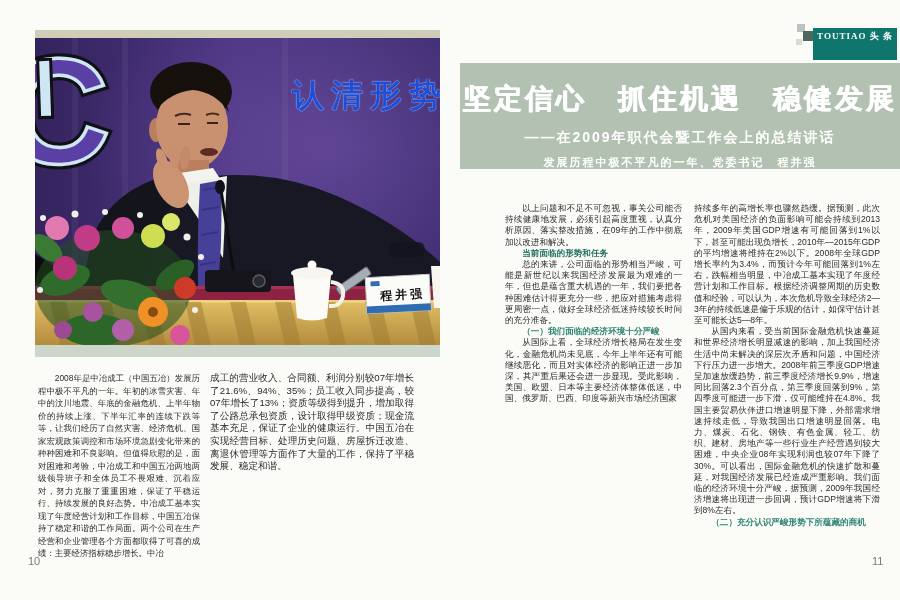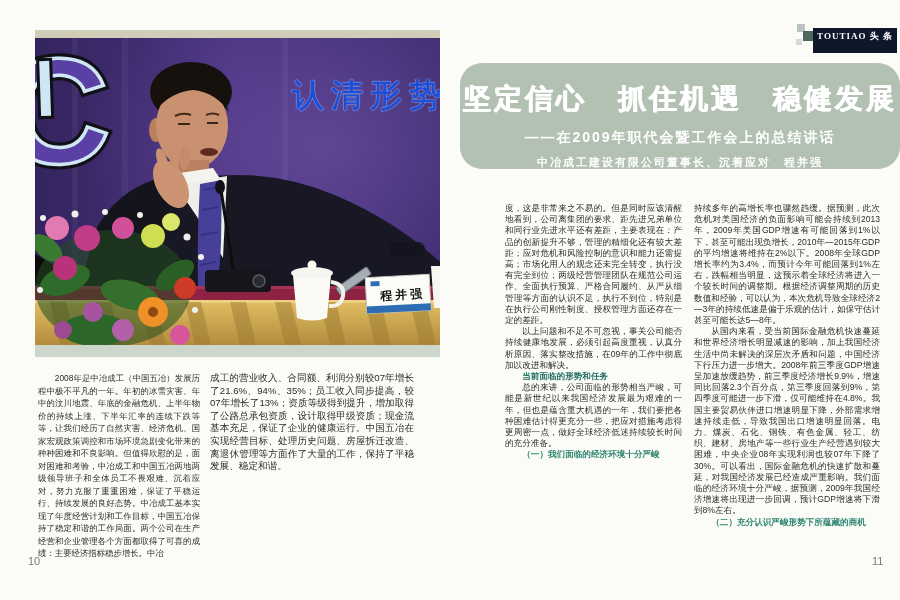--- a/index.html
+++ b/index.html
@@ -15,33 +15,33 @@
   #photo{left:35px;top:30px;width:405px;height:315px;}
   #photo-title{
     left:292px;top:74px;color:#1d4ed8;font-weight:bold;
     font-size:32px;letter-spacing:7px;white-space:nowrap;
     text-shadow:0 0 1px #fff;
   }
   #photo-shadow{left:35px;top:345px;width:405px;height:12px;background:#ccd6cb;}
 
   
   .badge-bar{
-    left:813px;top:28px;width:84px;height:25px;background:#0f172a;
+    left:813px;top:28px;width:84px;height:32px;background:#0f766e;
     color:#fff;font-family:"Liberation Serif","DejaVu Serif",serif;
     font-size:9px;font-weight:bold;letter-spacing:1px;
     text-align:center;line-height:16px;white-space:nowrap;
   }
   .sq1{left:797px;top:24px;width:8px;height:8px;background:#b9c3bf;}
   .sq2{left:803px;top:31px;width:10px;height:10px;background:#50675f;}
   .sq3{left:796px;top:39px;width:6px;height:6px;background:#d6dbd7;}
 
   
   #banner{
     left:460px;top:63px;width:440px;height:106px;background:#b2c1b2;
-    text-align:center;color:#ffffff;border-radius:22px;
+    text-align:center;color:#ffffff;
   }
   #banner .title{
     margin-top:17px;font-size:28px;font-weight:900;letter-spacing:3px;
     white-space:nowrap;text-shadow:0.6px 0 0 #fff, -0.6px 0 0 #fff;
   }
   #banner .subtitle{
     margin-top:11px;font-size:14px;font-weight:bold;letter-spacing:2px;white-space:nowrap;
   }
   #banner .byline{
     margin-top:8px;font-size:11px;font-weight:bold;letter-spacing:2px;white-space:nowrap;
@@ -217,28 +217,28 @@
 <div class="abs pagenum" id="pn-left">10</div>
 
 <div class="abs sq1"></div>
 <div class="abs sq2"></div>
 <div class="abs sq3"></div>
 <div class="abs badge-bar">TOUTIAO 头 条</div>
 
 <div class="abs" id="banner">
   <div class="title">坚定信心　抓住机遇　稳健发展</div>
   <div class="subtitle">——在2009年职代会暨工作会上的总结讲话</div>
-  <div class="byline">中冶成工建设有限公司董事长、沉着应对　程并强</div>
+  <div class="byline">发展历程中极不平凡的一年、党委书记　程并强</div>
 </div>
 
 <div class="abs col rp-col1">
-  <p class="cont">度，这是非常来之不易的。但是同时应该清醒地看到，公司离集团的要求、距先进兄弟单位和同行业先进水平还有差距，主要表现在：产品的创新提升不够，管理的精细化还有较大差距；应对危机和风险控制的意识和能力还需提高；市场化用人的观念还未完全转变，执行没有完全到位；两级经营管理团队在规范公司运作、全面执行预算、严格合同履约、从严从细管理等方面的认识不足，执行不到位，特别是在执行公司刚性制度、授权管理方面还存在一定的差距。</p>
   <p>以上问题和不足不可忽视，事关公司能否持续健康地发展，必须引起高度重视，认真分析原因、落实整改措施，在09年的工作中彻底加以改进和解决。</p>
   <p class="h-main">当前面临的形势和任务</p>
   <p>总的来讲，公司面临的形势相当严峻，可能是新世纪以来我国经济发展最为艰难的一年，但也是蕴含重大机遇的一年，我们要把各种困难估计得更充分一些，把应对措施考虑得更周密一点，做好全球经济低迷持续较长时间的充分准备。</p>
   <p class="h-sub">（一）我们面临的经济环境十分严峻</p>
+  <p>从国际上看，全球经济增长格局在发生变化，金融危机尚未见底，今年上半年还有可能继续恶化，而且对实体经济的影响正进一步加深，其严重后果还会进一步显现。受此影响，美国、欧盟、日本等主要经济体整体低迷，中国、俄罗斯、巴西、印度等新兴市场经济国家</p>
 </div>
 <div class="abs col rp-col2">
-  <p class="cont">持续多年的高增长率也骤然趋缓。据预测，此次危机对美国经济的负面影响可能会持续到2013年，2009年美国GDP增速有可能回落到1%以下，甚至可能出现负增长，2010年—2015年GDP的平均增速将维持在2%以下。2008年全球GDP增长率约为3.4%，而预计今年可能回落到1%左右，跌幅相当明显，这预示着全球经济将进入一个较长时间的调整期。根据经济调整周期的历史数值和经验，可以认为，本次危机导致全球经济2—3年的持续低速是偏于乐观的估计，如保守估计甚至可能长达5—8年。</p>
+  <p class="cont">持续多年的高增长率也骤然趋缓。据预测，此次危机对美国经济的负面影响可能会持续到2013年，2009年美国GDP增速有可能回落到1%以下，甚至可能出现负增长，2010年—2015年GDP的平均增速将维持在2%以下。2008年全球GDP增长率约为3.4%，而预计今年可能回落到1%左右，跌幅相当明显，中冶成工基本实现了年度经营计划和工作目标。根据经济调整周期的历史数值和经验，可以认为，本次危机导致全球经济2—3年的持续低速是偏于乐观的估计，如保守估计甚至可能长达5—8年。</p>
   <p>从国内来看，受当前国际金融危机快速蔓延和世界经济增长明显减速的影响，加上我国经济生活中尚未解决的深层次矛盾和问题，中国经济下行压力进一步增大。2008年前三季度GDP增速呈加速放缓趋势，前三季度经济增长9.9%，增速同比回落2.3个百分点，第三季度回落到9%，第四季度可能进一步下滑，仅可能维持在4.8%。我国主要贸易伙伴进口增速明显下降，外部需求增速持续走低，导致我国出口增速明显回落。电力、煤炭、石化、钢铁、有色金属、轻工、纺织、建材、房地产等一些行业生产经营遇到较大困难，中央企业08年实现利润也较07年下降了30%。可以看出，国际金融危机的快速扩散和蔓延，对我国经济发展已经造成严重影响。我们面临的经济环境十分严峻，据预测，2009年我国经济增速将出现进一步回调，预计GDP增速将下滑到8%左右。</p>
   <p class="h-sub">（二）充分认识严峻形势下所蕴藏的商机</p>
 </div>
 <div class="abs pagenum" id="pn-right">11</div>
 
 </body></html>

